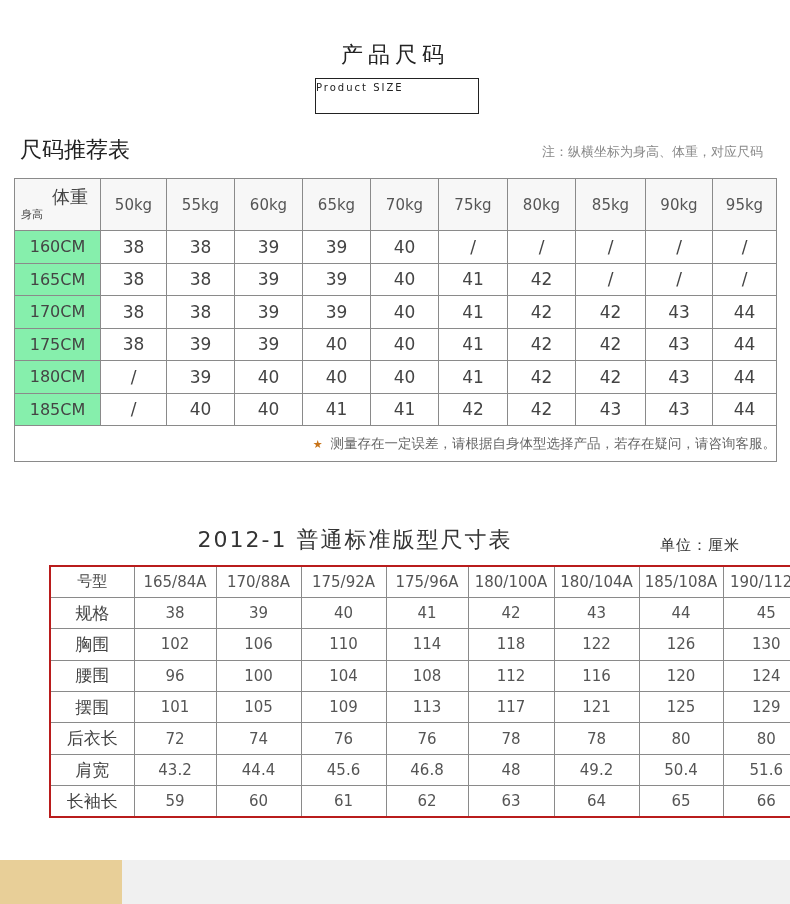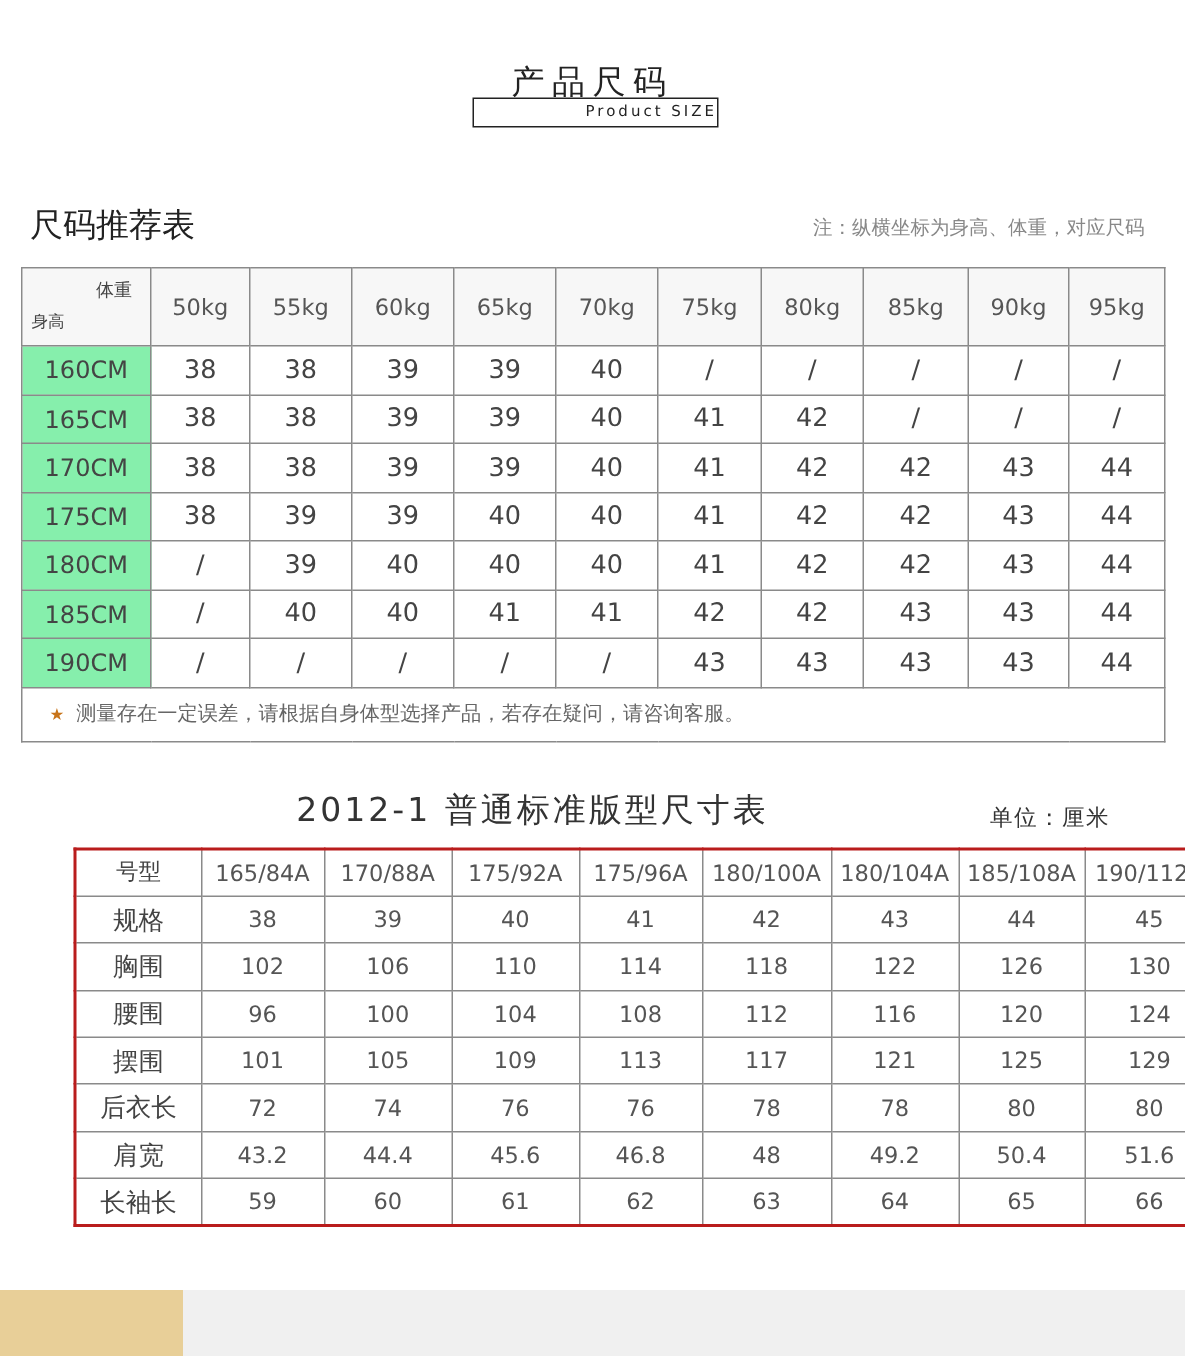--- a/index.html
+++ b/index.html
@@ -4,22 +4,22 @@
   <style>
     * { box-sizing: border-box; margin: 0; padding: 0; }
     html, body { width: 790px; height: 904px; background: #ffffff; overflow: hidden; }
     body { position: relative; font-family: "DejaVu Sans", "Liberation Sans", sans-serif; color: #333; }
 
     .title-cn {
       position: absolute; left: 0; top: 40px; width: 790px; text-align: center;
       font-size: 22px; letter-spacing: 5px; color: #222;
     }
     .title-en-box {
-      position: absolute; left: 315px; top: 65px; width: 164px; height: 20px;
-      border: 1.5px solid #222; text-align: right;
+      position: absolute; left: 315px; top: 78px; width: 164px; height: 36px;
+      border: 1.5px solid #222; text-align: left;
       font-size: 10px; letter-spacing: 2px; line-height: 17px; color: #222;
     }
 
     .sec1-title {
       position: absolute; left: 20px; top: 135px; font-size: 22px; color: #222;
     }
     .sec1-note {
       position: absolute; right: 27px; top: 143px; font-size: 13px; color: #888;
     }
 
@@ -29,24 +29,24 @@
     
     .rec-table { left: 14px; top: 178px; width: 762px; }
     .rec-table td { font-size: 17px; height: 32.5px; }
     .rec-table tr.hdr td { height: 52px; font-size: 15px; background: #f7f7f7; color: #555; }
     .rec-table td.rowhead { background: #86efac; font-size: 16px; color: #444; }
     .rec-table td.diag {
       position: relative; background: #f7f7f7;
       background-image: linear-gradient(to top right, transparent calc(50% - 0.7px), #8a8a8a 50%, transparent calc(50% + 0.7px));
       background-image: linear-gradient(32deg, transparent 49.3%, #8a8a8a 50%, transparent 50.7%);
     }
-    .diag .d-top { position: absolute; right: 12px; top: 6px; font-size: 12px; color: #444; }
+    .diag .d-top { position: absolute; right: 12px; top: 6px; font-size: 18px; color: #444; }
     .diag .d-bot { position: absolute; left: 6px; bottom: 8px; font-size: 11px; color: #444; }
     .rec-table td.note {
-      text-align: left; font-size: 13.5px; color: #666; height: 36px; padding-left: 18px;
+      text-align: right; font-size: 13.5px; color: #666; height: 36px; padding-left: 18px;
     }
     .note .star { color: #c8741a; font-size: 11px; margin-right: 8px; }
 
     .sec2-title {
       position: absolute; left: 0; top: 525px; width: 710px; text-align: center;
       font-size: 22px; letter-spacing: 2px; color: #333;
     }
     .sec2-unit {
       position: absolute; left: 660px; top: 536px; font-size: 15px; color: #333; letter-spacing: 1px;
     }
@@ -176,33 +176,20 @@
         <td>40</td>
         <td>41</td>
         <td>41</td>
         <td>42</td>
         <td>42</td>
         <td>43</td>
         <td>43</td>
         <td>44</td>
       </tr>
       <tr>
-        <td class="rowhead">190CM</td>
-        <td>/</td>
-        <td>/</td>
-        <td>/</td>
-        <td>/</td>
-        <td>/</td>
-        <td>43</td>
-        <td>43</td>
-        <td>43</td>
-        <td>43</td>
-        <td>44</td>
-      </tr>
-      <tr>
         <td class="note" colspan="11"><span class="star">★</span><span>测量存在一定误差，请根据自身体型选择产品，若存在疑问，请咨询客服。</span></td>
       </tr>
     </tbody>
 </table>
 
 <div class="sec2-title">2012-1 普通标准版型尺寸表</div>
 <div class="sec2-unit">单位：厘米</div>
 
 <table class="spec-table">
   <colgroup>

